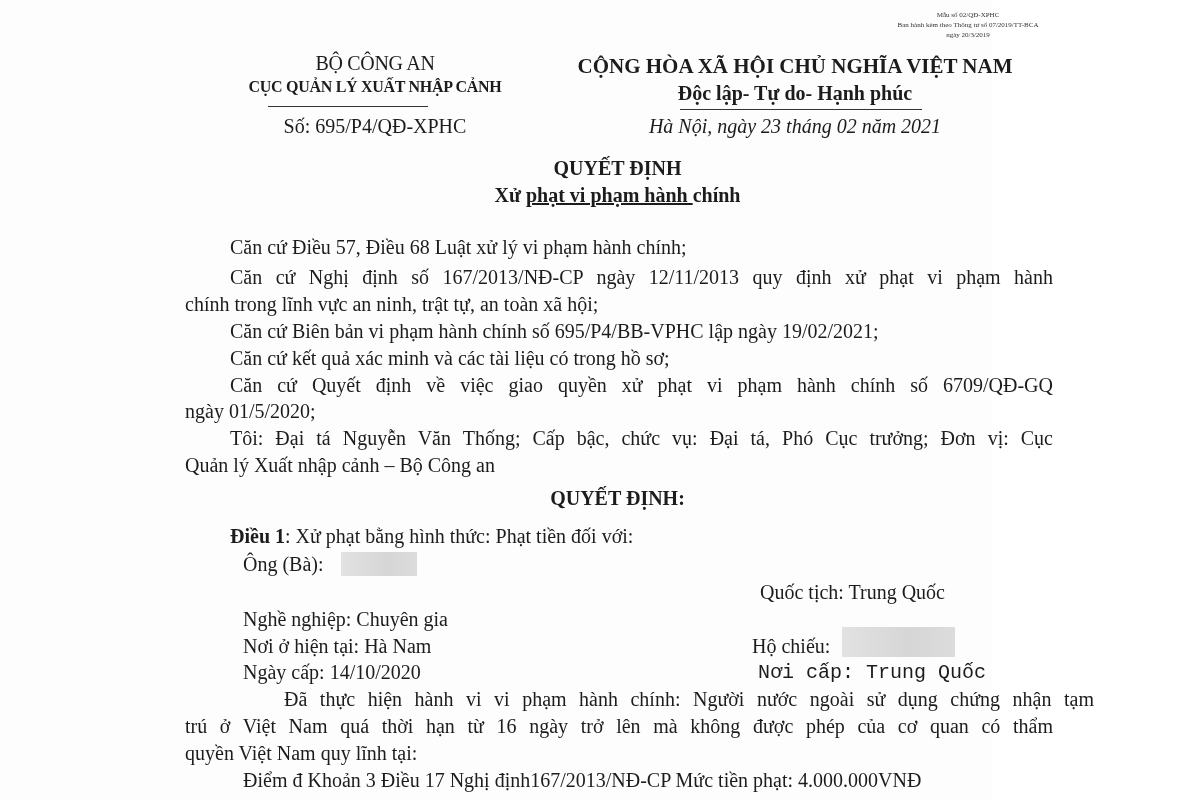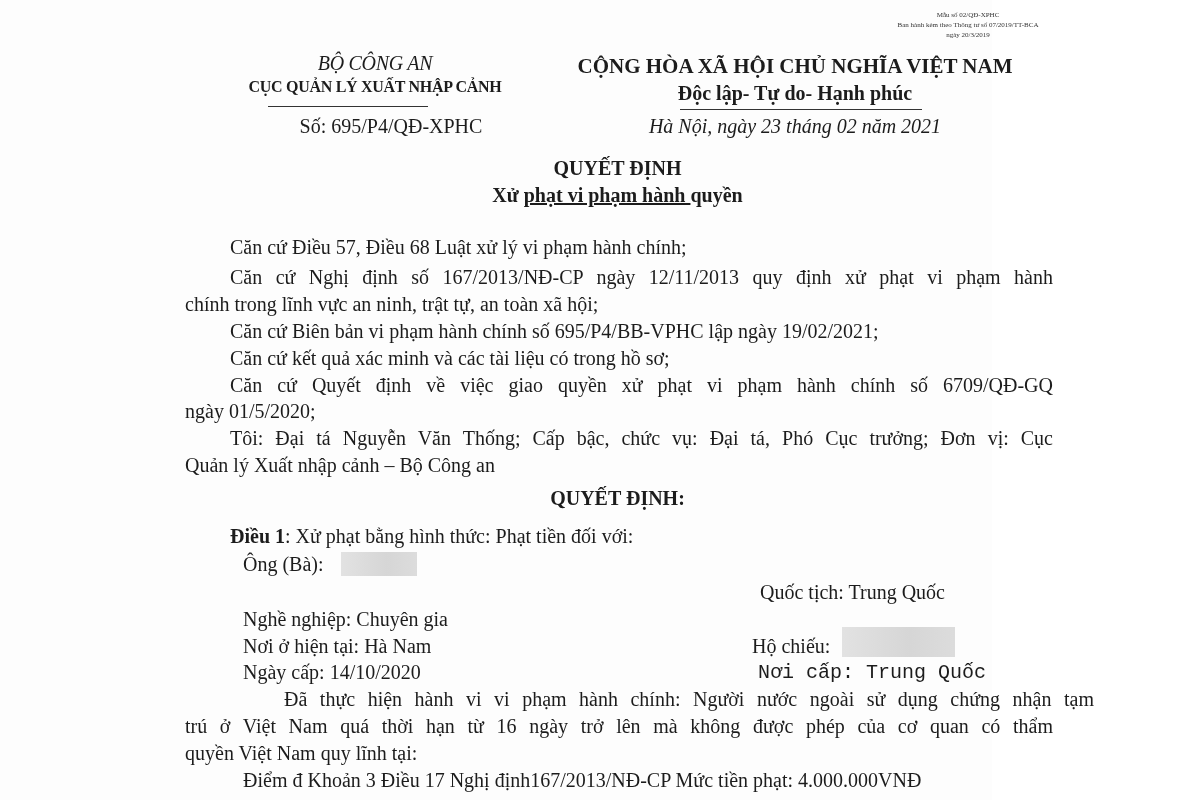--- a/index.html
+++ b/index.html
@@ -29,37 +29,36 @@
       left: 858px;
       top: 10px;
       white-space: normal;
     }
 
     .agency-parent {
       left: 170px; top: 52px; width: 410px;
       text-align: center;
       font-size: 20px;
       letter-spacing: -0.3px;
-      font-style: italic;
     }
     .agency-name {
       left: 170px; top: 78px; width: 410px;
       text-align: center;
       font-size: 16px;
       font-weight: bold;
       letter-spacing: -0.3px;
     }
     .agency-underline {
       position: absolute;
       left: 268px; top: 106px;
       width: 160px; height: 0;
       border-top: 1.5px solid #333;
     }
     .doc-number {
-      left: 186px; top: 115px; width: 410px;
+      left: 170px; top: 115px; width: 410px;
       text-align: center;
       font-size: 20px;
     }
 
     .nation {
       left: 540px; top: 54px; width: 510px;
       text-align: center;
       font-size: 21px;
       font-weight: bold;
     }
@@ -134,21 +133,21 @@
   <div class="abs agency-name">CỤC QUẢN LÝ XUẤT NHẬP CẢNH</div>
   <div class="agency-underline"></div>
   <div class="abs doc-number">Số: 695/P4/QĐ-XPHC</div>
 
   <div class="abs nation">CỘNG HÒA XÃ HỘI CHỦ NGHĨA VIỆT NAM</div>
   <div class="abs motto">Độc lập- Tự do- Hạnh phúc</div>
   <div class="motto-underline"></div>
   <div class="abs place-date">Hà Nội, ngày 23 tháng 02  năm 2021</div>
 
   <div class="abs title">QUYẾT ĐỊNH</div>
-  <div class="abs subtitle"><span>Xử </span><span class="ul">phạt vi phạm hành </span><span>quyền</span></div>
+  <div class="abs subtitle"><span>Xử </span><span class="ul">phạt vi phạm hành </span><span>chính</span></div>
 
   <div class="abs field" style="left:230px; top:236px;">Căn cứ Điều 57, Điều 68 Luật xử lý vi phạm hành chính;</div>
   <div class="justify-line" style="left:230px; top:266px; width:823px;">Căn cứ Nghị định số 167/2013/NĐ-CP ngày 12/11/2013 quy định xử phạt vi phạm hành</div>
   <div class="abs field" style="left:185px; top:293px;">chính trong lĩnh vực an ninh, trật tự, an toàn xã hội;</div>
   <div class="abs field" style="left:230px; top:320px;">Căn cứ Biên bản vi phạm hành chính số 695/P4/BB-VPHC lập ngày 19/02/2021;</div>
   <div class="abs field" style="left:230px; top:347px;">Căn cứ kết quả xác minh và các tài liệu có trong hồ sơ;</div>
   <div class="justify-line" style="left:230px; top:374px; width:823px;">Căn cứ Quyết định về việc giao quyền xử phạt vi phạm hành chính số 6709/QĐ-GQ</div>
   <div class="abs field" style="left:185px; top:400px;">ngày 01/5/2020;</div>
   <div class="justify-line" style="left:230px; top:427px; width:823px;">Tôi: Đại tá Nguyễn Văn Thống; Cấp bậc, chức vụ: Đại tá, Phó Cục trưởng; Đơn vị: Cục</div>
   <div class="abs field" style="left:185px; top:454px;">Quản lý Xuất nhập cảnh – Bộ Công an</div>

